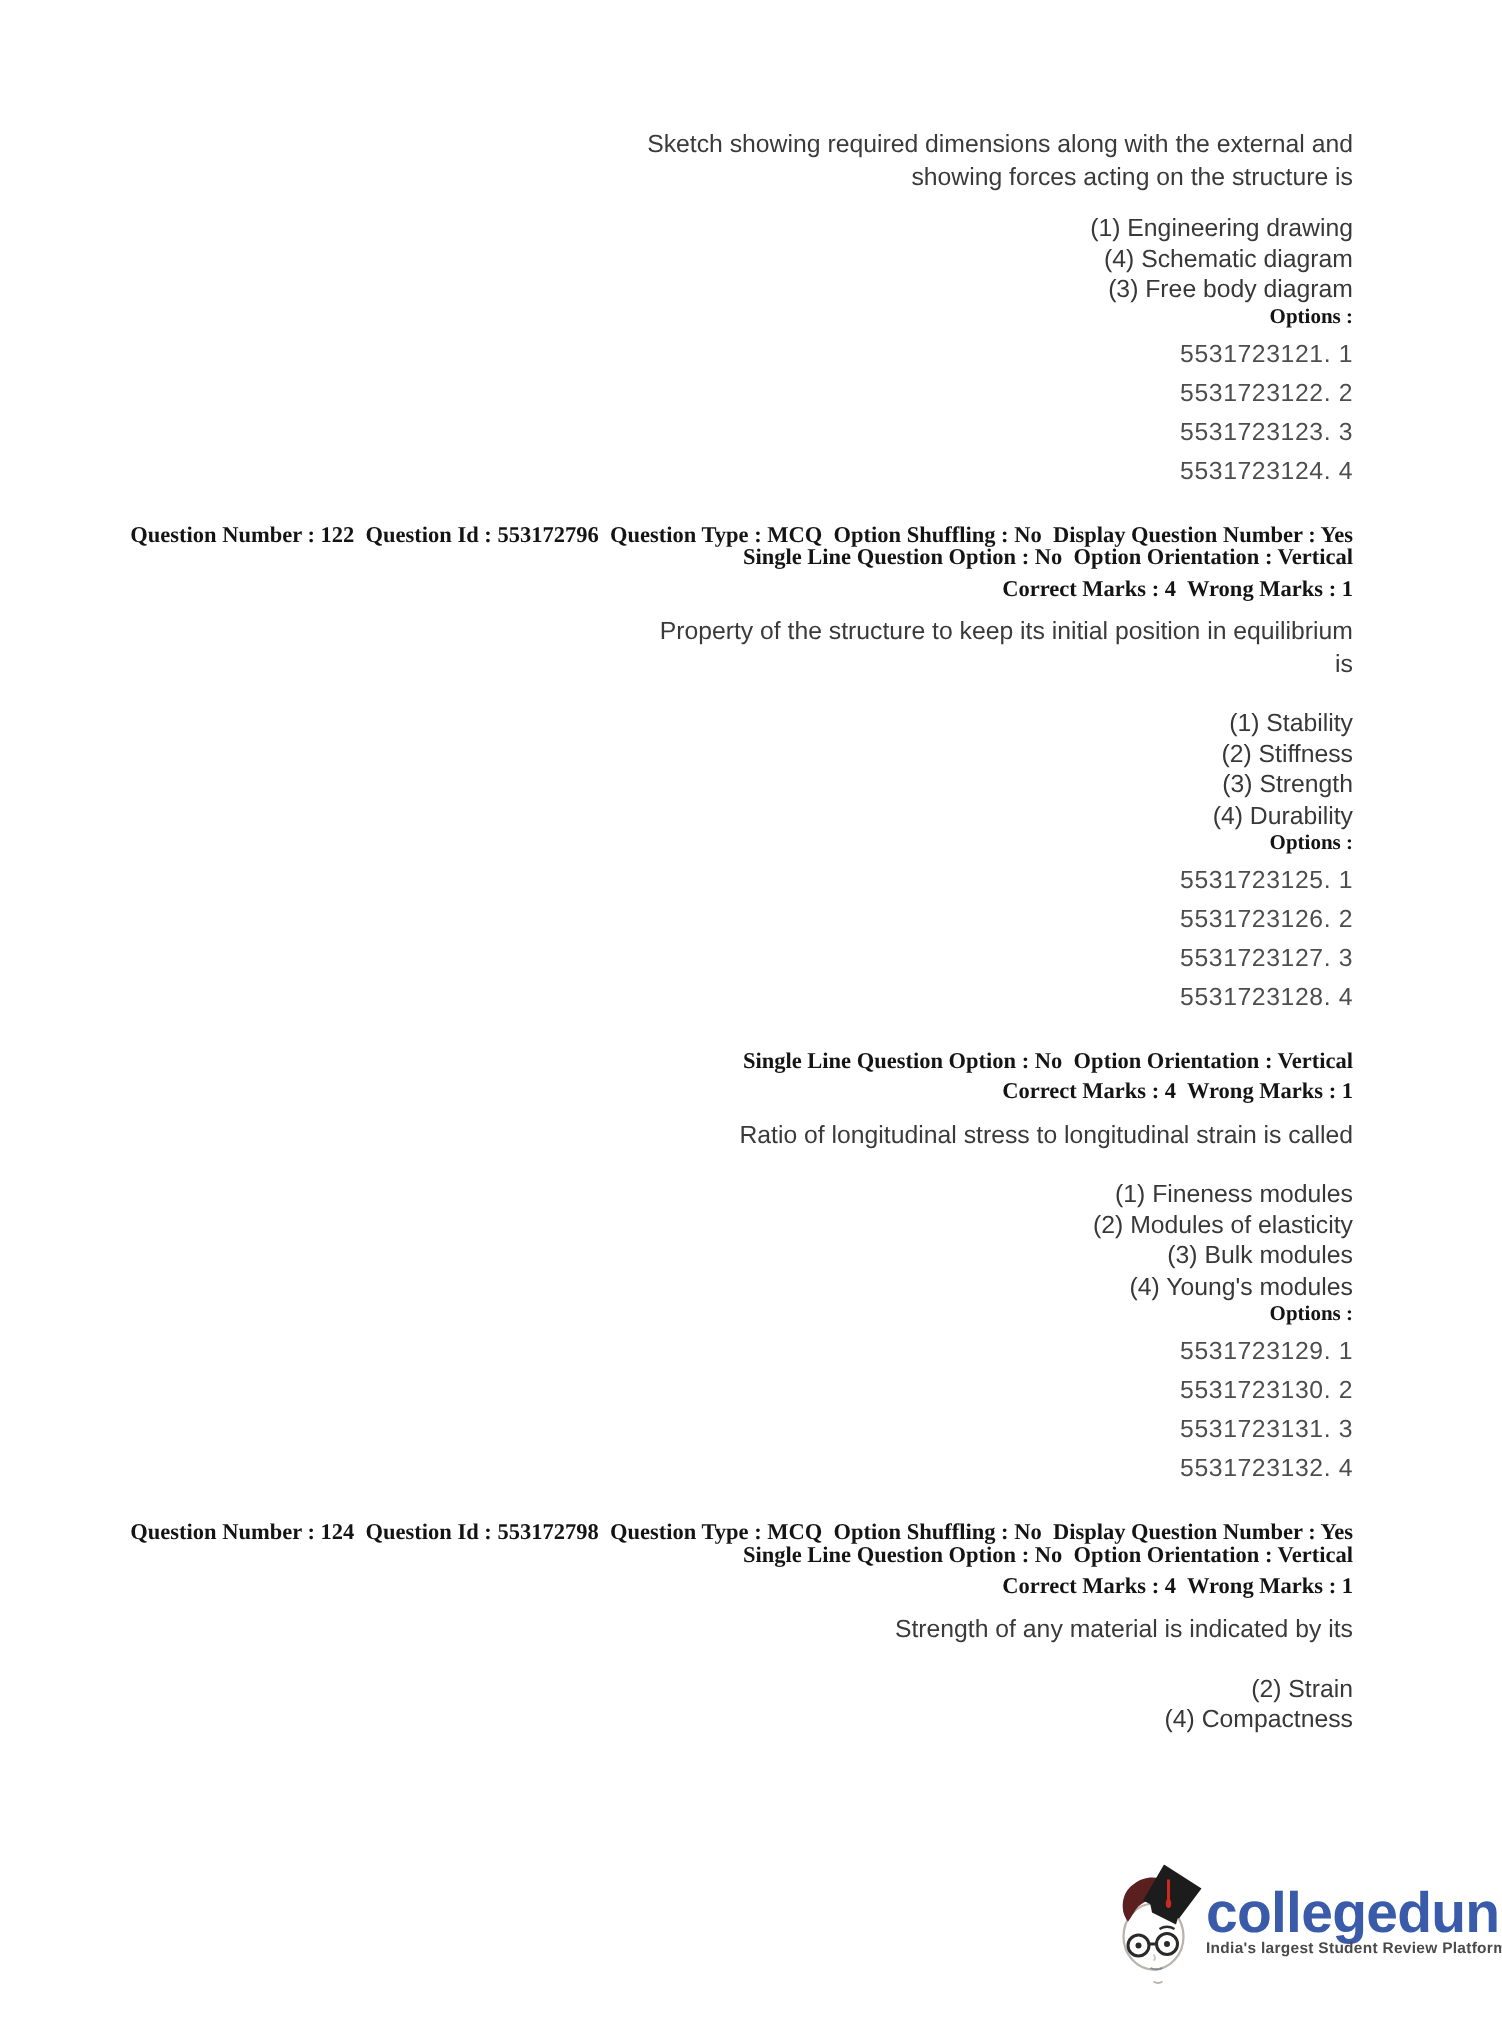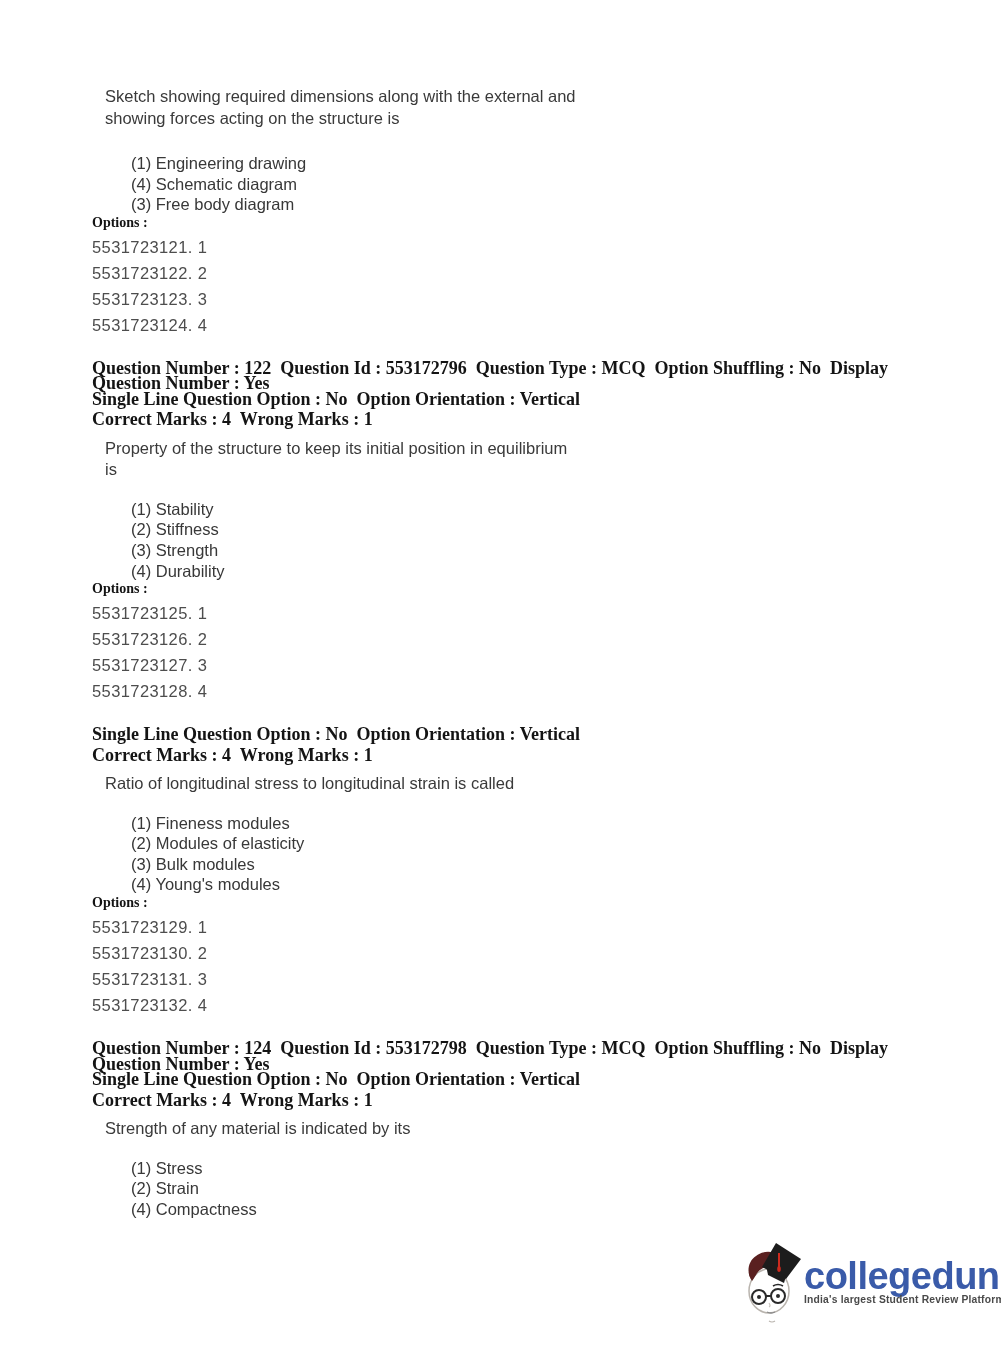--- a/index.html
+++ b/index.html
@@ -5,50 +5,51 @@
   html, body { margin: 0; padding: 0; }
   body {
     width: 1001px; height: 1356px;
     background: #ffffff;
     font-family: "Liberation Sans", sans-serif;
     position: relative;
     overflow: hidden;
   }
   .content {
     position: absolute;
-    left: 92px; top: 86px;
+    left: 72px; top: 86px;
     width: 830px;
+    text-align: right;
   }
   .qblock { }
   .qblock.with-meta { margin-top: 23px; }
   .meta {
     font-family: "Liberation Serif", serif;
     font-weight: bold;
-    font-size: 18px;
+    font-size: 15px;
     line-height: 15.5px;
     color: #141414;
     white-space: pre-wrap;
   }
   .marks { margin-top: 5px; }
   .qtext {
     margin-left: 13px;
     margin-top: 10px;
     font-size: 16.5px;
     line-height: 21.5px;
     color: #3a3a3a;
   }
   .qblock.first .qtext { margin-top: 0; }
   .choices {
     margin-left: 39px;
     margin-top: 18px;
     font-size: 16.5px;
     line-height: 20.6px;
     color: #383838;
   }
-  .qblock.first .choices { margin-top: 24px; }
+  .qblock.first .choices { margin-top: 13px; }
   .options-label {
     font-family: "Liberation Serif", serif;
     font-weight: bold;
     font-size: 14px;
     color: #141414;
   }
   .option-ids { margin-top: 3px; }
   .option-id {
     font-size: 16.5px;
     line-height: 26px;
@@ -160,21 +161,20 @@
   </section>
 
   <section class="qblock with-meta">
     <div class="meta">Question Number : 124  Question Id : 553172798  Question Type : MCQ  Option Shuffling : No  Display Question Number : Yes</div>
     <div class="meta">Single Line Question Option : No  Option Orientation : Vertical</div>
     <div class="meta marks">Correct Marks : 4  Wrong Marks : 1</div>
     <div class="qtext">
       <div>Strength of any material is indicated by its</div>
     </div>
     <div class="choices">
-      <div class="choice">(1) Stress</div>
       <div class="choice">(2) Strain</div>
       <div class="choice">(4) Compactness</div>
     </div>
   </section>
 
 </div>
 
 <div class="logo">
   <svg class="mascot" viewBox="0 0 60 82" xmlns="http://www.w3.org/2000/svg">
 

